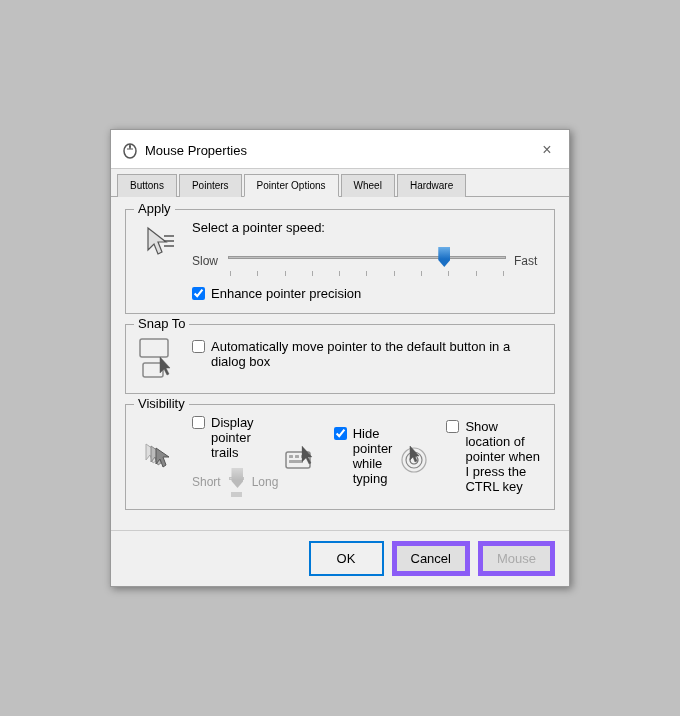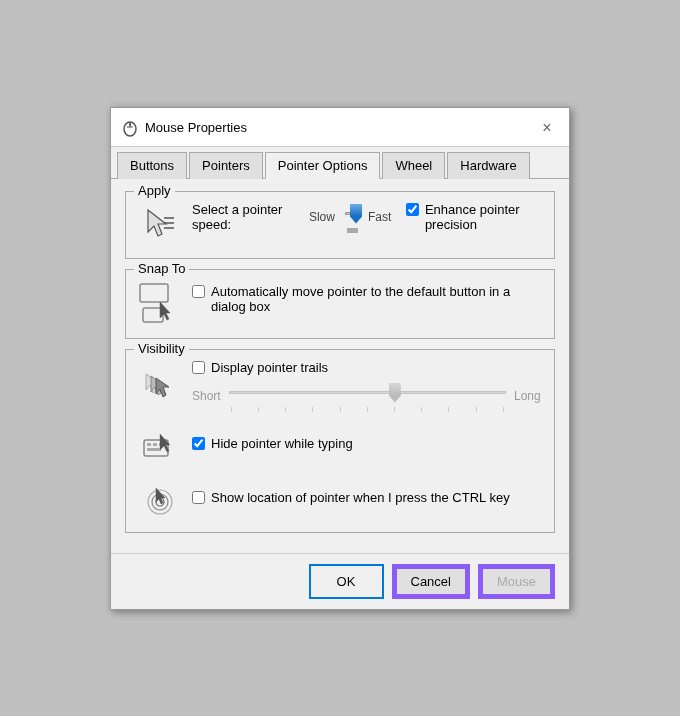--- a/index.html
+++ b/index.html
@@ -52,21 +52,21 @@
     .tabs {
       display: flex;
       background: #f0f0f0;
       border-bottom: 1px solid #aaa;
       padding: 0 6px;
       padding-top: 4px;
       gap: 2px;
     }
     .tab {
       padding: 5px 12px;
-      font-size: 13px;
+      font-size: 10px;
       cursor: pointer;
       border: 1px solid #aaa;
       border-bottom: none;
       background: #e0e0e0;
       color: #000;
       position: relative;
       top: 1px;
     }
     .tab.active {
       background: #f0f0f0;
@@ -101,20 +101,21 @@
       align-items: center;
       justify-content: center;
       flex-shrink: 0;
     }
     .icon-box svg {
       width: 36px;
       height: 36px;
     }
     .motion-content {
       display: flex;
+      flex-direction: column;
       gap: 10px;
       flex: 1;
     }
     .speed-label {
       font-size: 13px;
     }
     .slider-row {
       display: flex;
       align-items: center;
       gap: 8px;
@@ -138,22 +139,21 @@
       width: 44px;
       height: 44px;
       display: flex;
       align-items: center;
       justify-content: center;
       flex-shrink: 0;
       margin-top: 2px;
     }
     .visibility-items {
       display: flex;
-      flex-direction: column;
-      gap: 10px;
+      flex-direction: row;
     }
     .vis-item {
       display: flex;
       align-items: center;
       gap: 10px;
     }
     .bottom-bar {
       display: flex;
       justify-content: flex-end;
       gap: 8px;

